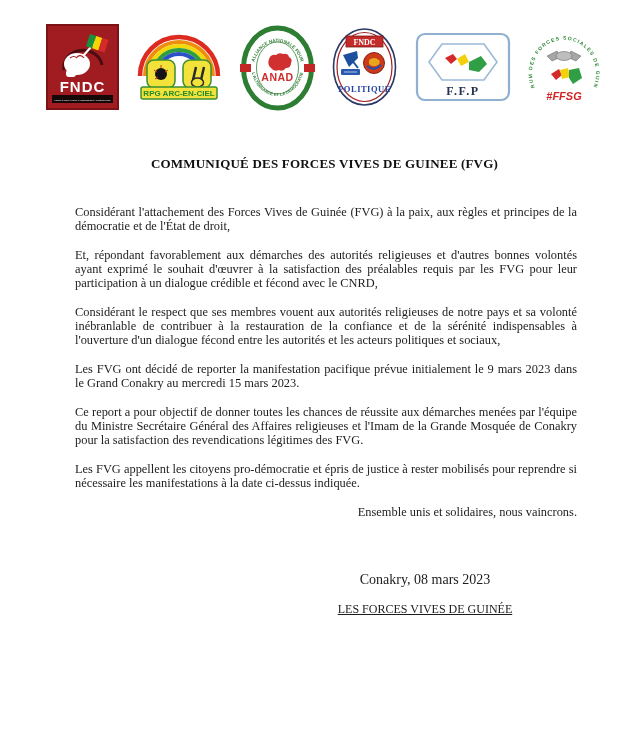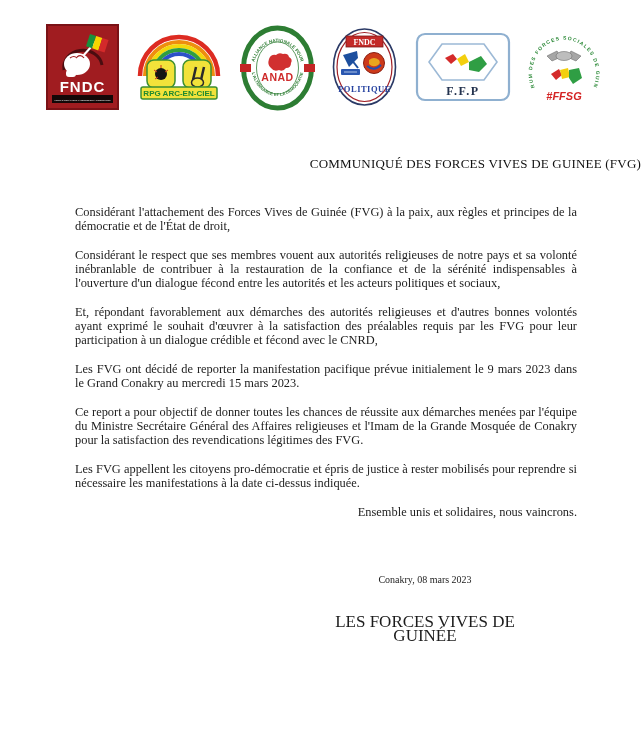--- a/index.html
+++ b/index.html
@@ -8,29 +8,29 @@
     font-family:"Liberation Serif", serif; color:#1c1c1c; overflow:hidden;
   }
   .logo-row {
     display:flex; align-items:center; justify-content:space-between;
     margin:20px 40px 0 46px; height:94px;
   }
   .logo { flex:0 0 auto; }
   svg text { font-family:"Liberation Sans", sans-serif; }
   svg text.serif { font-family:"Liberation Serif", serif; }
   .doc-title {
-    margin:42px 0 0 8px; text-align:right; font-size:13px; font-weight:normal;
+    margin:42px 0 0 8px; text-align:center; font-size:13px; font-weight:bold;
     letter-spacing:0.2px; color:#111;
   }
   .doc-body { margin:33px 64px 0 75px; font-size:12.4px; line-height:14px; }
   .doc-body p { margin:0 0 15px 0; text-align:justify; }
   .doc-body p.no-justify { text-align:right; }
   .sign-block { margin:54px 0 0 255px; width:190px; text-align:center; }
-  .date-line { font-size:10px; }
-  .signature-line { margin-top:28px; font-size:17px; }
+  .date-line { font-size:14px; }
+  .signature-line { margin-top:15px; font-size:12px;text-decoration:underline; }
 </style>
 </head>
 <body>
 
 <div class="page">
 
   <div class="logo-row">
 
     <svg class="logo" width="73" height="86" viewBox="0 0 73 86">
       <rect x="1" y="1" width="71" height="84" fill="#a01c20" stroke="#7a1216" stroke-width="2"></rect>
@@ -146,22 +146,22 @@
       </g>
       <text x="37" y="74" text-anchor="middle" font-size="11" font-weight="bold" fill="#d42525" font-style="italic">#FFSG</text>
     </svg>
 
   </div>
 
   <h1 class="doc-title">COMMUNIQUÉ DES FORCES VIVES DE GUINEE (FVG)</h1>
 
   <div class="doc-body">
     <p>Considérant l'attachement des Forces Vives de Guinée (FVG) à la paix, aux règles et principes de la démocratie et de l'État de droit,</p>
+    <p>Et, répondant favorablement aux démarches des autorités religieuses et d'autres bonnes volontés ayant exprimé le souhait d'œuvrer à la satisfaction des préalables requis par les FVG pour leur participation à un dialogue crédible et fécond avec le CNRD,</p>
     <p>Considérant le respect que ses membres vouent aux autorités religieuses de notre pays et sa volonté inébranlable de contribuer à la restauration de la confiance et de la sérénité indispensables à l'ouverture d'un dialogue fécond entre les autorités et les acteurs politiques et sociaux,</p>
-    <p>Et, répondant favorablement aux démarches des autorités religieuses et d'autres bonnes volontés ayant exprimé le souhait d'œuvrer à la satisfaction des préalables requis par les FVG pour leur participation à un dialogue crédible et fécond avec le CNRD,</p>
     <p>Les FVG ont décidé de reporter la manifestation pacifique prévue initialement le 9 mars 2023 dans le Grand Conakry au mercredi 15 mars 2023.</p>
     <p>Ce report a pour objectif de donner toutes les chances de réussite aux démarches menées par l'équipe du Ministre Secrétaire Général des Affaires religieuses et l'Imam de la Grande Mosquée de Conakry pour la satisfaction des revendications légitimes des FVG.</p>
     <p>Les FVG appellent les citoyens pro-démocratie et épris de justice à rester mobilisés pour reprendre si nécessaire les manifestations à la date ci-dessus indiquée.</p>
     <p class="no-justify">Ensemble unis et solidaires, nous vaincrons.</p>
 
     <div class="sign-block">
       <div class="date-line">Conakry, 08 mars 2023</div>
       <div class="signature-line">LES FORCES VIVES DE GUINÉE</div>
     </div>
   </div>

